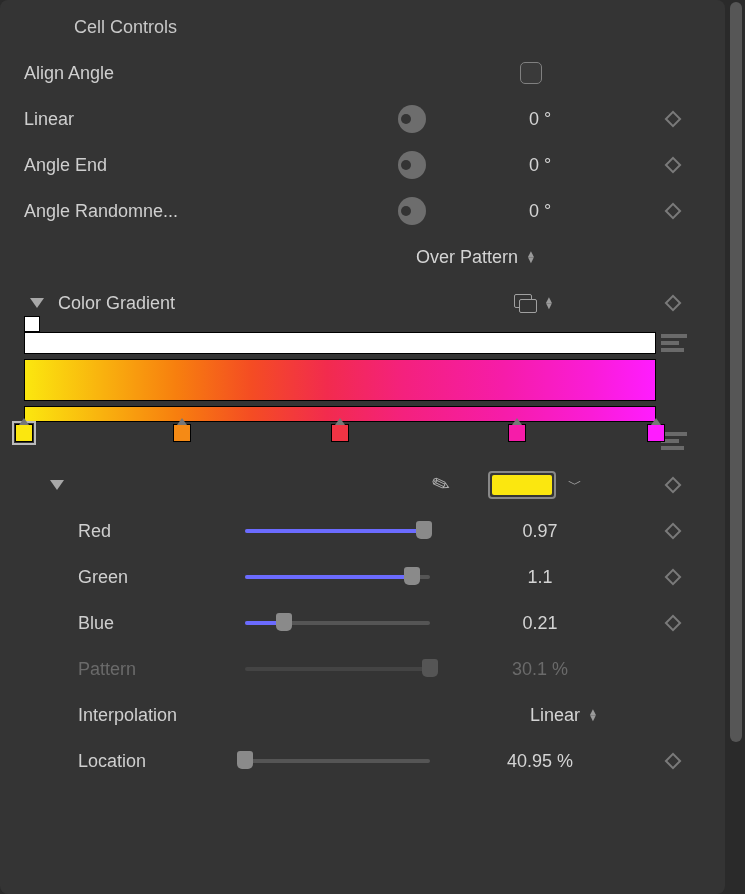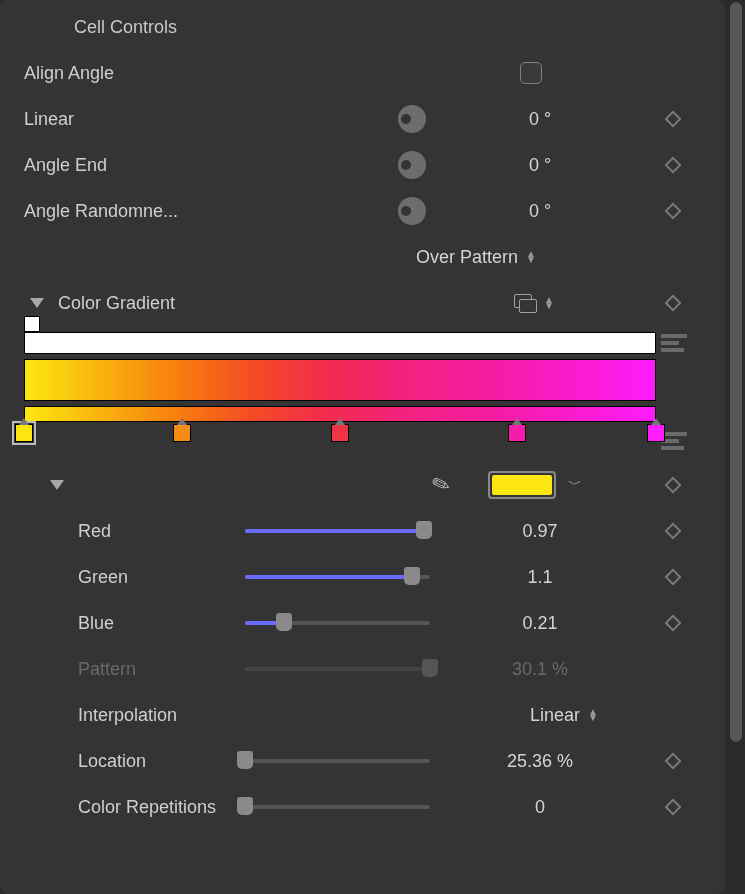--- a/index.html
+++ b/index.html
@@ -441,32 +441,22 @@
     </div>
   </div>
 
   <div class="row row-inner">
     <span class="label" style="flex-basis:170px">Location</span>
     <div class="hslider">
       <div class="hslider-track"></div>
       <div class="hslider-fill" id="fill-location" style="width: 0.37px;"></div>
       <div class="hslider-thumb" id="thumb-location" style="left: 0.37px;"></div>
     </div>
-    <span class="value-area">25.36 %</span>
-    <div class="keyframe"></div>
-  </div>
-
-  <div class="row row-inner">
-    <span class="label" style="flex-basis:170px">Color Repetitions</span>
-    <div class="hslider">
-      <div class="hslider-track"></div>
-      <div class="hslider-fill" id="fill-reps" style="width: 0px;"></div>
-      <div class="hslider-thumb" id="thumb-reps" style="left: 0px;"></div>
-    </div>
-    <span class="value-area">0</span>
-    <div class="keyframe"></div>
-  </div>
+    <span class="value-area">40.95 %</span>
+    <div class="keyframe"></div>
+  </div>
+
 
 </div>
 
 <div class="scrollbar-track">
   <div class="scrollbar-thumb"></div>
 </div>
 
 </body></html>

